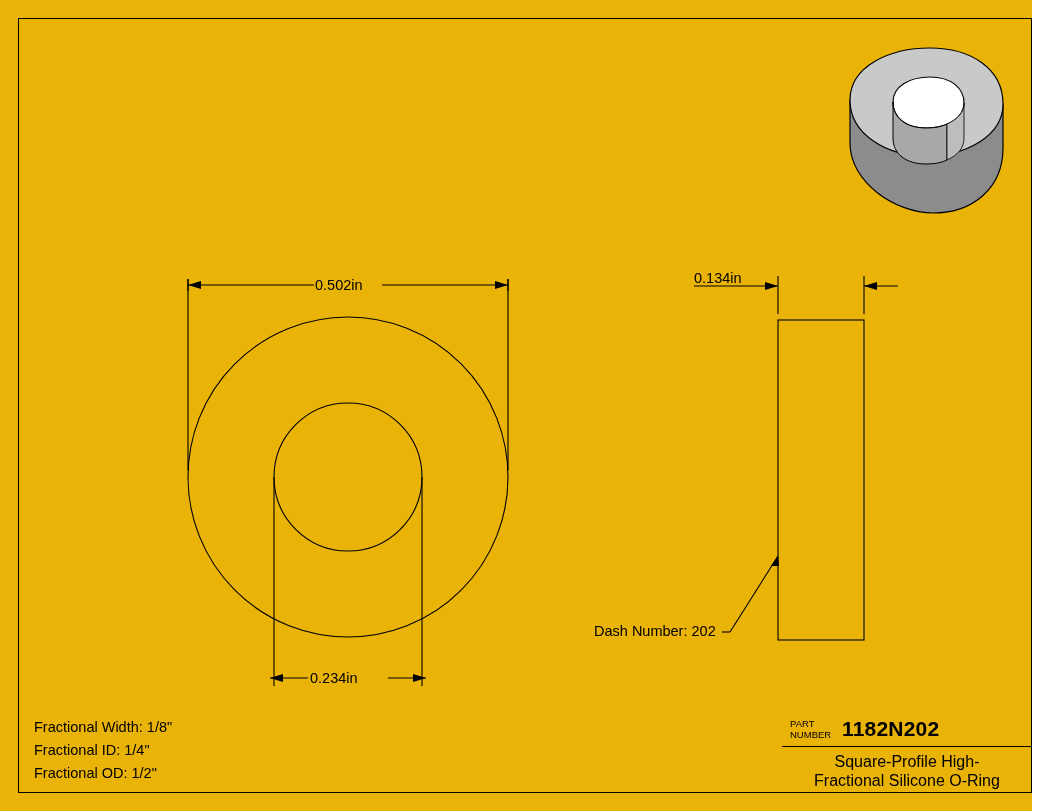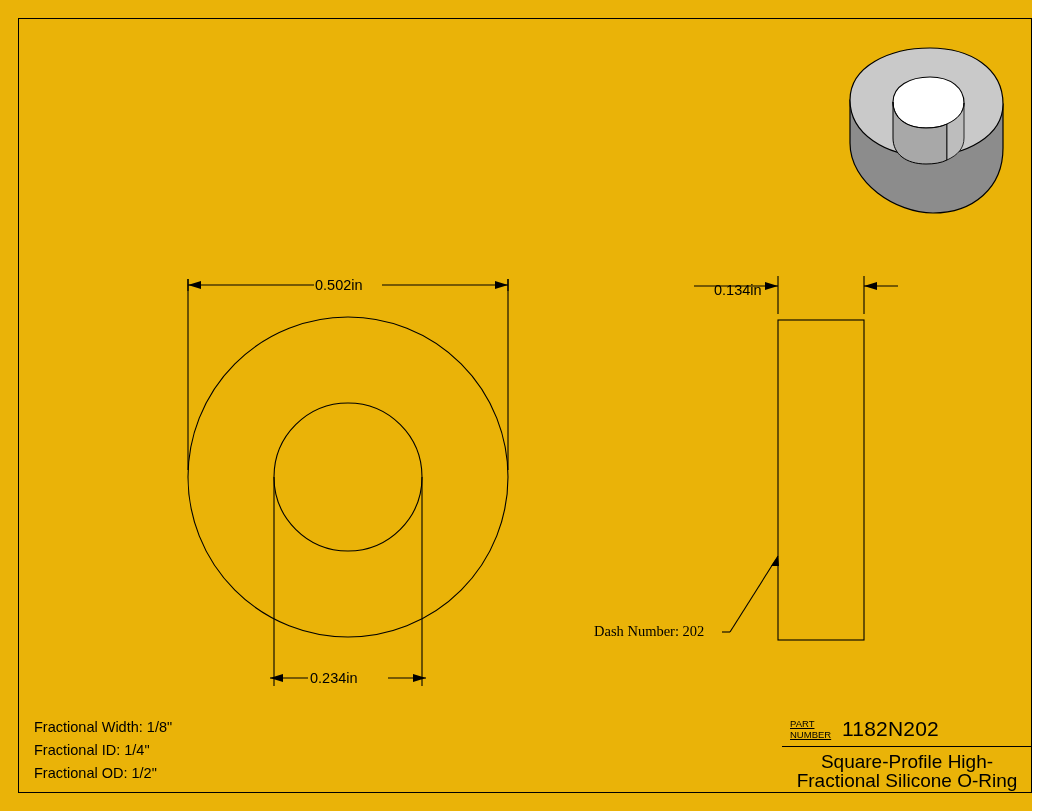--- a/index.html
+++ b/index.html
@@ -67,34 +67,33 @@
     border-bottom: 1.5px solid #000000;
     display: flex;
     align-items: center;
   }
   .tb-label {
     font-size: 9.5px;
     line-height: 11px;
     padding-left: 8px;
     width: 52px;
     color: #000000;
-    text-decoration: underline;
   }
   .tb-partno {
     font-size: 21px;
-    font-weight: normal;
+    font-weight: bold;
     letter-spacing: 0.2px;
   }
   .tb-desc {
     height: 47px;
     display: flex;
     flex-direction: column;
     align-items: center;
     justify-content: center;
-    font-size: 19px;
+    font-size: 16px;
     line-height: 19px;
     text-align: center;
   }
   .iso-wrap {
     position: absolute;
     left: 838px;
     top: 38px;
     width: 180px;
     height: 185px;
   }
@@ -161,22 +160,22 @@
       <polygon points="864,286 877,282 877,290" fill="#000000" stroke="none"></polygon>
 
       <line x1="730" y1="632" x2="778" y2="556"></line>
       <polygon points="778,556 771,566 779,566" fill="#000000" stroke="none"></polygon>
       <line x1="730" y1="632" x2="722" y2="632"></line>
     </g>
   </svg>
 
   <div class="dim-text" style="left:315px; top:277px;">0.502in</div>
   <div class="dim-text" style="left:310px; top:670px;text-align:center;">0.234in</div>
-  <div class="dim-text" style="left:694px; top:282px;margin-left:20px;">0.134in</div>
-  <div class="dim-text" style="left:594px; top:623px;font-family:Liberation Serif, serif;">Dash Number: 202</div>
+  <div class="dim-text" style="left:694px; top:270px;">0.134in</div>
+  <div class="dim-text" style="left:594px; top:623px;">Dash Number: 202</div>
 
   <div class="spec-list">
     <div>Fractional Width: 1/8"</div>
     <div>Fractional ID: 1/4"</div>
     <div>Fractional OD: 1/2"</div>
   </div>
 
   <div class="title-block">
     <div class="tb-top">
       <div class="tb-label">

